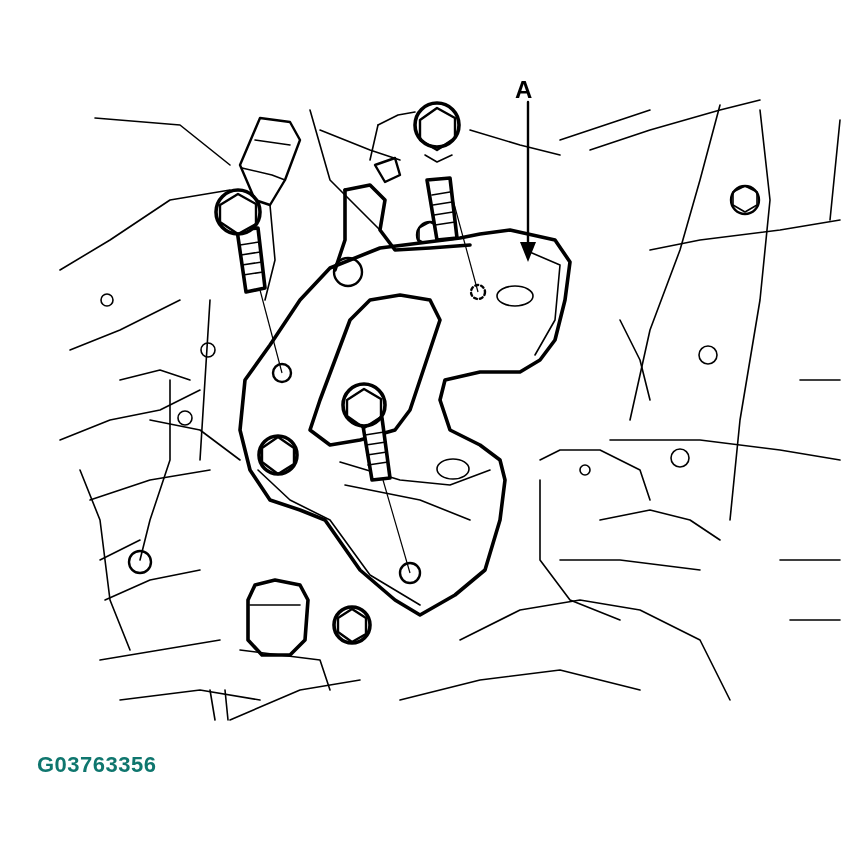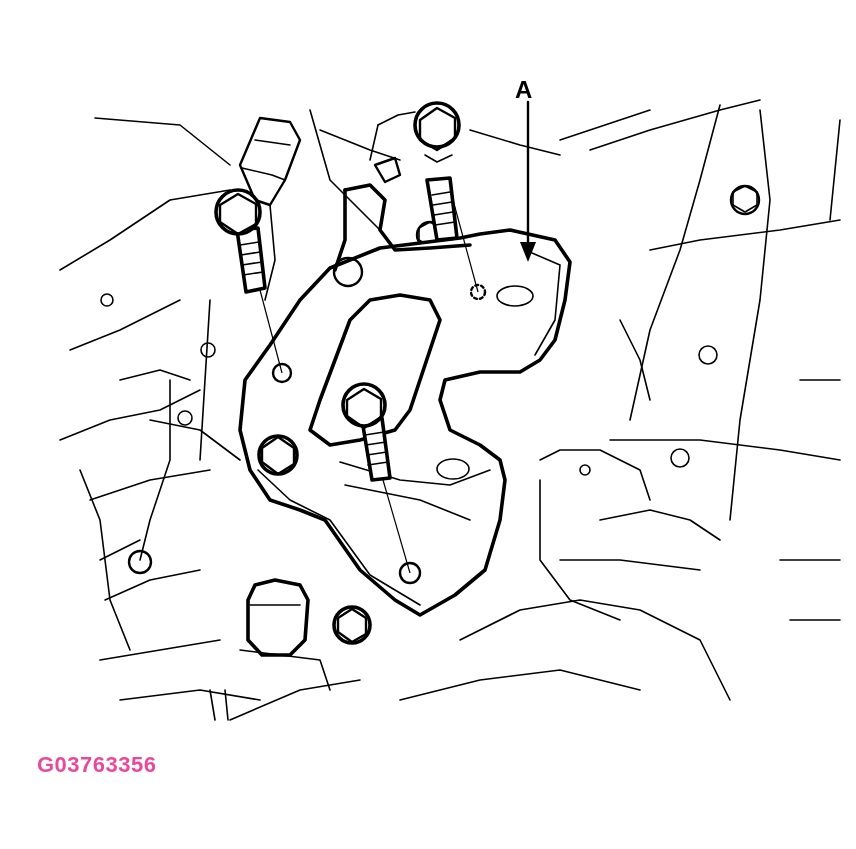--- a/index.html
+++ b/index.html
@@ -10,21 +10,21 @@
   .med { fill: none; stroke: #000; stroke-width: 2.4; stroke-linecap: round; stroke-linejoin: round; }
   .thick { fill: #fff; stroke: #000; stroke-width: 3.6; stroke-linecap: round; stroke-linejoin: round; }
   .thickline { fill: none; stroke: #000; stroke-width: 3.6; stroke-linecap: round; stroke-linejoin: round; }
   .boltline { fill: none; stroke: #000; stroke-width: 1.2; }
   #callout-label {
     position: absolute; left: 515px; top: 76px;
     font-family: "Liberation Sans", sans-serif; font-weight: bold; font-size: 24px; color: #000;
   }
   #figure-id {
     position: absolute; left: 37px; top: 752px;
-    font-family: "Liberation Sans", sans-serif; font-weight: bold; font-size: 22px; color: #ec4899;
+    font-family: "Liberation Sans", sans-serif; font-weight: bold; font-size: 22px; color: #0f766e;
     letter-spacing: 0.5px;
   }
 </style>
 </head>
 <body>
 
 <div id="figure">
 <svg viewBox="0 0 856 849" xmlns="http://www.w3.org/2000/svg">
 
   <g>

